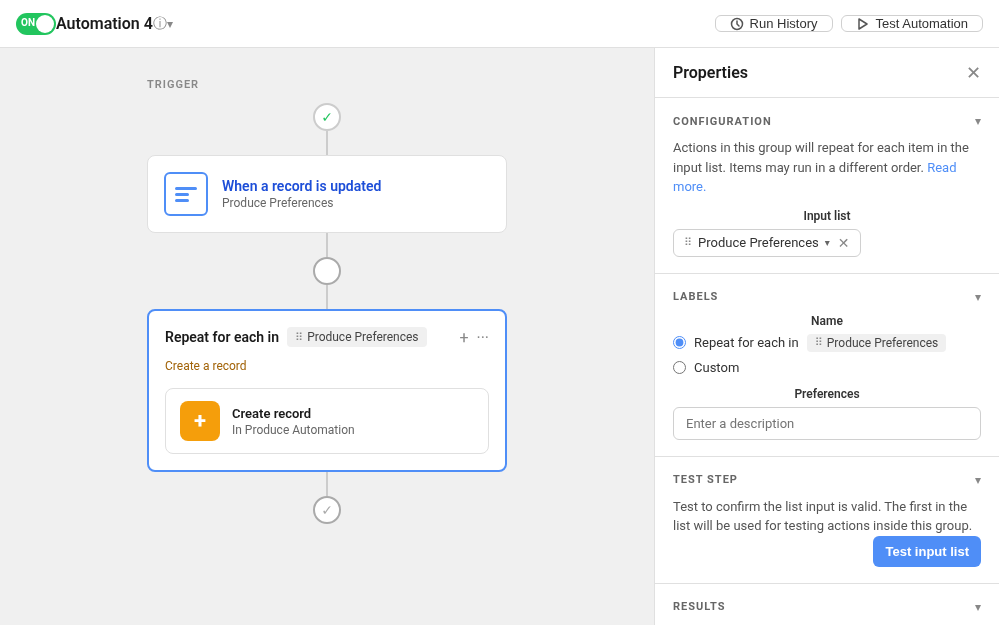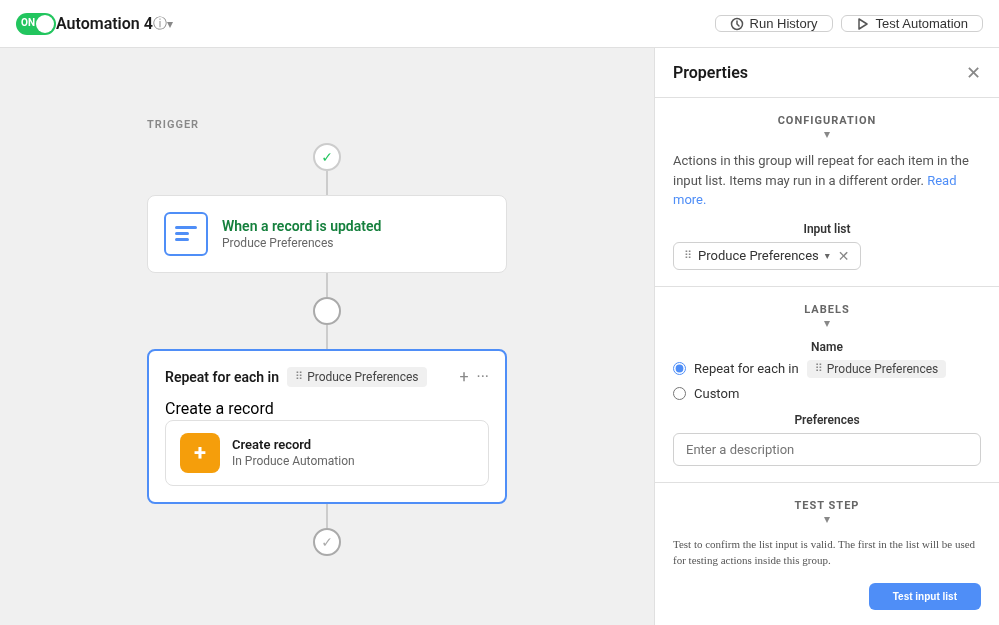--- a/index.html
+++ b/index.html
@@ -29,21 +29,21 @@
       font-size: 13px; color: #333; cursor: pointer;
     }
     .topbar-btn svg { flex-shrink: 0; }
 
     
     .main { display: flex; flex: 1; overflow: hidden; }
 
     
     .canvas {
       flex: 1; background: #f0f0f0; padding: 30px; overflow: auto;
-      display: flex; flex-direction: column; align-items: center; justify-content: center;
+      display: flex; flex-direction: column; align-items: center;
     }
     .flow-container { display: flex; flex-direction: column; align-items: center; gap: 0; width: 100%; }
 
     .section-label { font-size: 11px; font-weight: 600; color: #888; letter-spacing: 1px; margin-bottom: 8px; text-align: left; width: 460px; }
 
     .flow-line { width: 2px; height: 24px; background: #ccc; margin: 0 auto; }
     .flow-circle {
       width: 28px; height: 28px; border-radius: 50%; border: 2px solid #ccc;
       background: #fff; display: flex; align-items: center; justify-content: center;
       font-size: 14px; color: #22c55e; margin: 0 auto;
@@ -54,36 +54,36 @@
       padding: 16px; display: flex; align-items: center; gap: 14px;
       width: 360px; cursor: pointer;
     }
     .trigger-icon {
       width: 44px; height: 44px; border: 2px solid #4f8ef7; border-radius: 6px;
       display: flex; align-items: center; justify-content: center; flex-shrink: 0;
     }
     .trigger-icon-inner { display: flex; flex-direction: column; gap: 3px; }
     .icon-line { width: 22px; height: 3px; background: #4f8ef7; border-radius: 2px; }
     .icon-line-short { width: 14px; height: 3px; background: #4f8ef7; border-radius: 2px; }
-    .trigger-text h3 { font-size: 14px; font-weight: 600; color: #15803d; }
+    .trigger-text h3 { font-size: 14px; font-weight: 600; color: #1d4ed8; }
     .trigger-text p { font-size: 12px; color: #666; margin-top: 2px; }
 
     .repeat-card {
       background: #fff; border: 2px solid #4f8ef7; border-radius: 8px;
       padding: 16px; width: 360px;
     }
     .repeat-header { display: flex; align-items: center; gap: 8px; margin-bottom: 12px; }
     .repeat-title { font-size: 14px; font-weight: 600; color: #1a1a1a; }
     .repeat-badge {
       display: flex; align-items: center; gap: 4px; background: #f0f0f0;
       border-radius: 4px; padding: 3px 8px; font-size: 12px; color: #444;
     }
     .repeat-actions-icons { display: flex; align-items: center; gap: 8px; margin-left: auto; }
     .icon-btn { cursor: pointer; color: #888; font-size: 16px; }
-    .create-label { font-size: 16px; color: #000000; margin-bottom: 2px; }
+    .create-label { font-size: 12px; color: #a16207; margin-bottom: 15px; }
 
     .action-item {
       display: flex; align-items: center; gap: 12px;
       background: #fff; border: 1px solid #e0e0e0; border-radius: 8px;
       padding: 12px 14px;
     }
     .action-icon {
       width: 40px; height: 40px; background: #f59e0b; border-radius: 8px;
       display: flex; align-items: center; justify-content: center; flex-shrink: 0;
       font-size: 22px; font-weight: 700; color: #fff; line-height: 1;
@@ -98,21 +98,21 @@
     }
     .panel-header {
       display: flex; align-items: center; justify-content: space-between;
       padding: 14px 18px; border-bottom: 1px solid #e0e0e0;
     }
     .panel-title { font-size: 16px; font-weight: 600; color: #1a1a1a; }
     .close-btn { cursor: pointer; color: #888; font-size: 18px; }
 
     .panel-section { padding: 16px 18px; border-bottom: 1px solid #e0e0e0; }
     .section-title-row {
-      display: flex; align-items: center; justify-content: space-between; margin-bottom: 10px; flex-direction: column;
+      display: flex; align-items: center; justify-content: space-between; margin-bottom: 10px;
     }
     .section-title { font-size: 11px; font-weight: 700; color: #666; letter-spacing: 1px; text-transform: uppercase; }
     .collapse-icon { color: #888; cursor: pointer; font-size: 12px; }
 
     .section-desc { font-size: 13px; color: #555; line-height: 1.5; margin-bottom: 12px; }
     .read-more { color: #4f8ef7; cursor: pointer; text-decoration: none; }
 
     .field-label { font-size: 12px; font-weight: 600; color: #333; margin-bottom: 6px; text-align: center; }
 
     .input-list-tag {
@@ -131,24 +131,24 @@
       display: flex; align-items: center; gap: 4px; background: #f0f0f0;
       border-radius: 4px; padding: 2px 8px; font-size: 12px; color: #444;
     }
 
     .desc-input {
       width: 100%; border: 1px solid #d0d0d0; border-radius: 6px;
       padding: 8px 12px; font-size: 13px; color: #999; outline: none;
       font-family: inherit;
     }
 
-    .test-desc { font-size: 11px; color: #555; line-height: 1.5; margin-bottom: 14px; font-family: Liberation Serif, serif; }
+    .test-desc { font-size: 13px; color: #555; line-height: 1.5; margin-bottom: 0; }
     .test-btn {
       float: right; background: #4f8ef7; color: #fff; border: none;
-      border-radius: 6px; padding: 8px 24px; font-size: 10px; font-weight: 600;
+      border-radius: 6px; padding: 8px 12px; font-size: 13px; font-weight: 600;
       cursor: pointer;
     }
     .clearfix::after { content: ''; display: block; clear: both; }
 
     .actions-section { display: flex; flex-direction: column; align-items: center; width: 100%; }
   </style>
 </head>
 <body>
 
 <div class="topbar">

